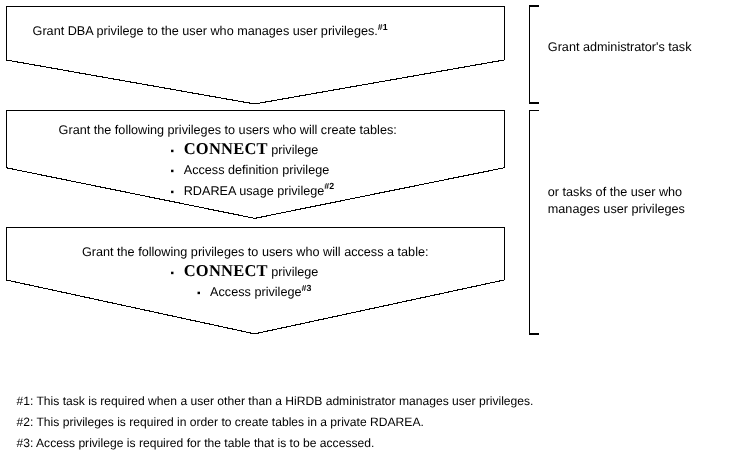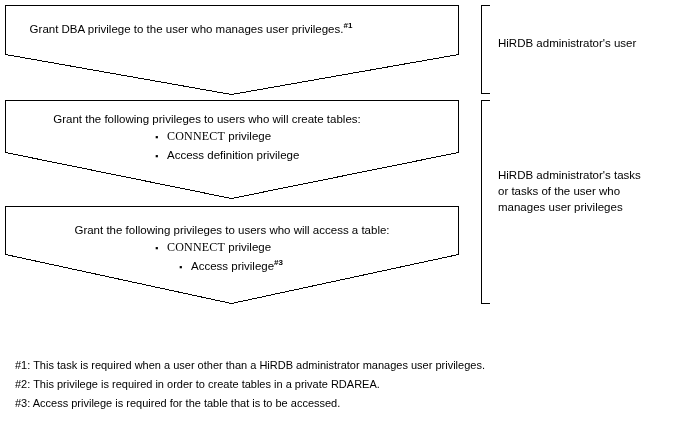--- a/index.html
+++ b/index.html
@@ -62,23 +62,23 @@
     white-space: nowrap;
   }
   .bullet-mark {
     display: inline-block;
     width: 12px;
     font-size: 9px;
     vertical-align: baseline;
   }
   .kw {
     font-family: "Liberation Serif", serif;
-    font-size: 12px;
+    font-size: 15px;
     font-variant: small-caps;
-    font-weight: 400;
+    font-weight: 700;
     letter-spacing: 0.2px;
   }
   sup.fn {
     font-size: 8px;
     font-weight: bold;
     vertical-align: super;
     line-height: 0;
   }
   .annot {
     position: absolute;
@@ -120,40 +120,42 @@
   </div>
 
   <div class="bullet-row" style="left:155px; top:130px;">
     <span class="bullet-mark">▪</span><span class="kw">CONNECT</span><span> privilege</span>
   </div>
 
   <div class="bullet-row" style="left:155px; top:149px;">
     <span class="bullet-mark">▪</span><span>Access definition privilege</span>
   </div>
 
+  <div class="bullet-row" style="left:155px; top:168px;">
+    <span class="bullet-mark">▪</span><span>RDAREA usage privilege</span><sup class="fn">#2</sup>
+  </div>
 
   <div class="txt box-title" style="left:5px; top:224px; width:454px;">
     <span>Grant the following privileges to users who will access a table:</span>
   </div>
 
   <div class="bullet-row" style="left:155px; top:241px;">
     <span class="bullet-mark">▪</span><span class="kw">CONNECT</span><span> privilege</span>
   </div>
 
   <div class="bullet-row" style="left:155px; top:260px;margin-left:24px;">
     <span class="bullet-mark">▪</span><span>Access privilege</span><sup class="fn">#3</sup>
   </div>
 
   <div class="annot" style="left:498px; top:35px;">
-    <div>HiRDB administrator's user</div>
+    <div>Grant administrator's task</div>
   </div>
 
   <div class="annot" style="left:498px; top:167px;">
-    <div>HiRDB administrator's tasks</div>
     <div>or tasks of the user who</div>
     <div>manages user privileges</div>
   </div>
 
   <div class="footnote" style="left:15px; top:359px;">#1: This task is required when a user other than a HiRDB administrator manages user privileges.</div>
-  <div class="footnote" style="left:15px; top:378px;">#2: This privilege is required in order to create tables in a private RDAREA.</div>
+  <div class="footnote" style="left:15px; top:378px;">#2: This privileges is required in order to create tables in a private RDAREA.</div>
   <div class="footnote" style="left:15px; top:397px;">#3: Access privilege is required for the table that is to be accessed.</div>
 
 </div>
 
 </body></html>

